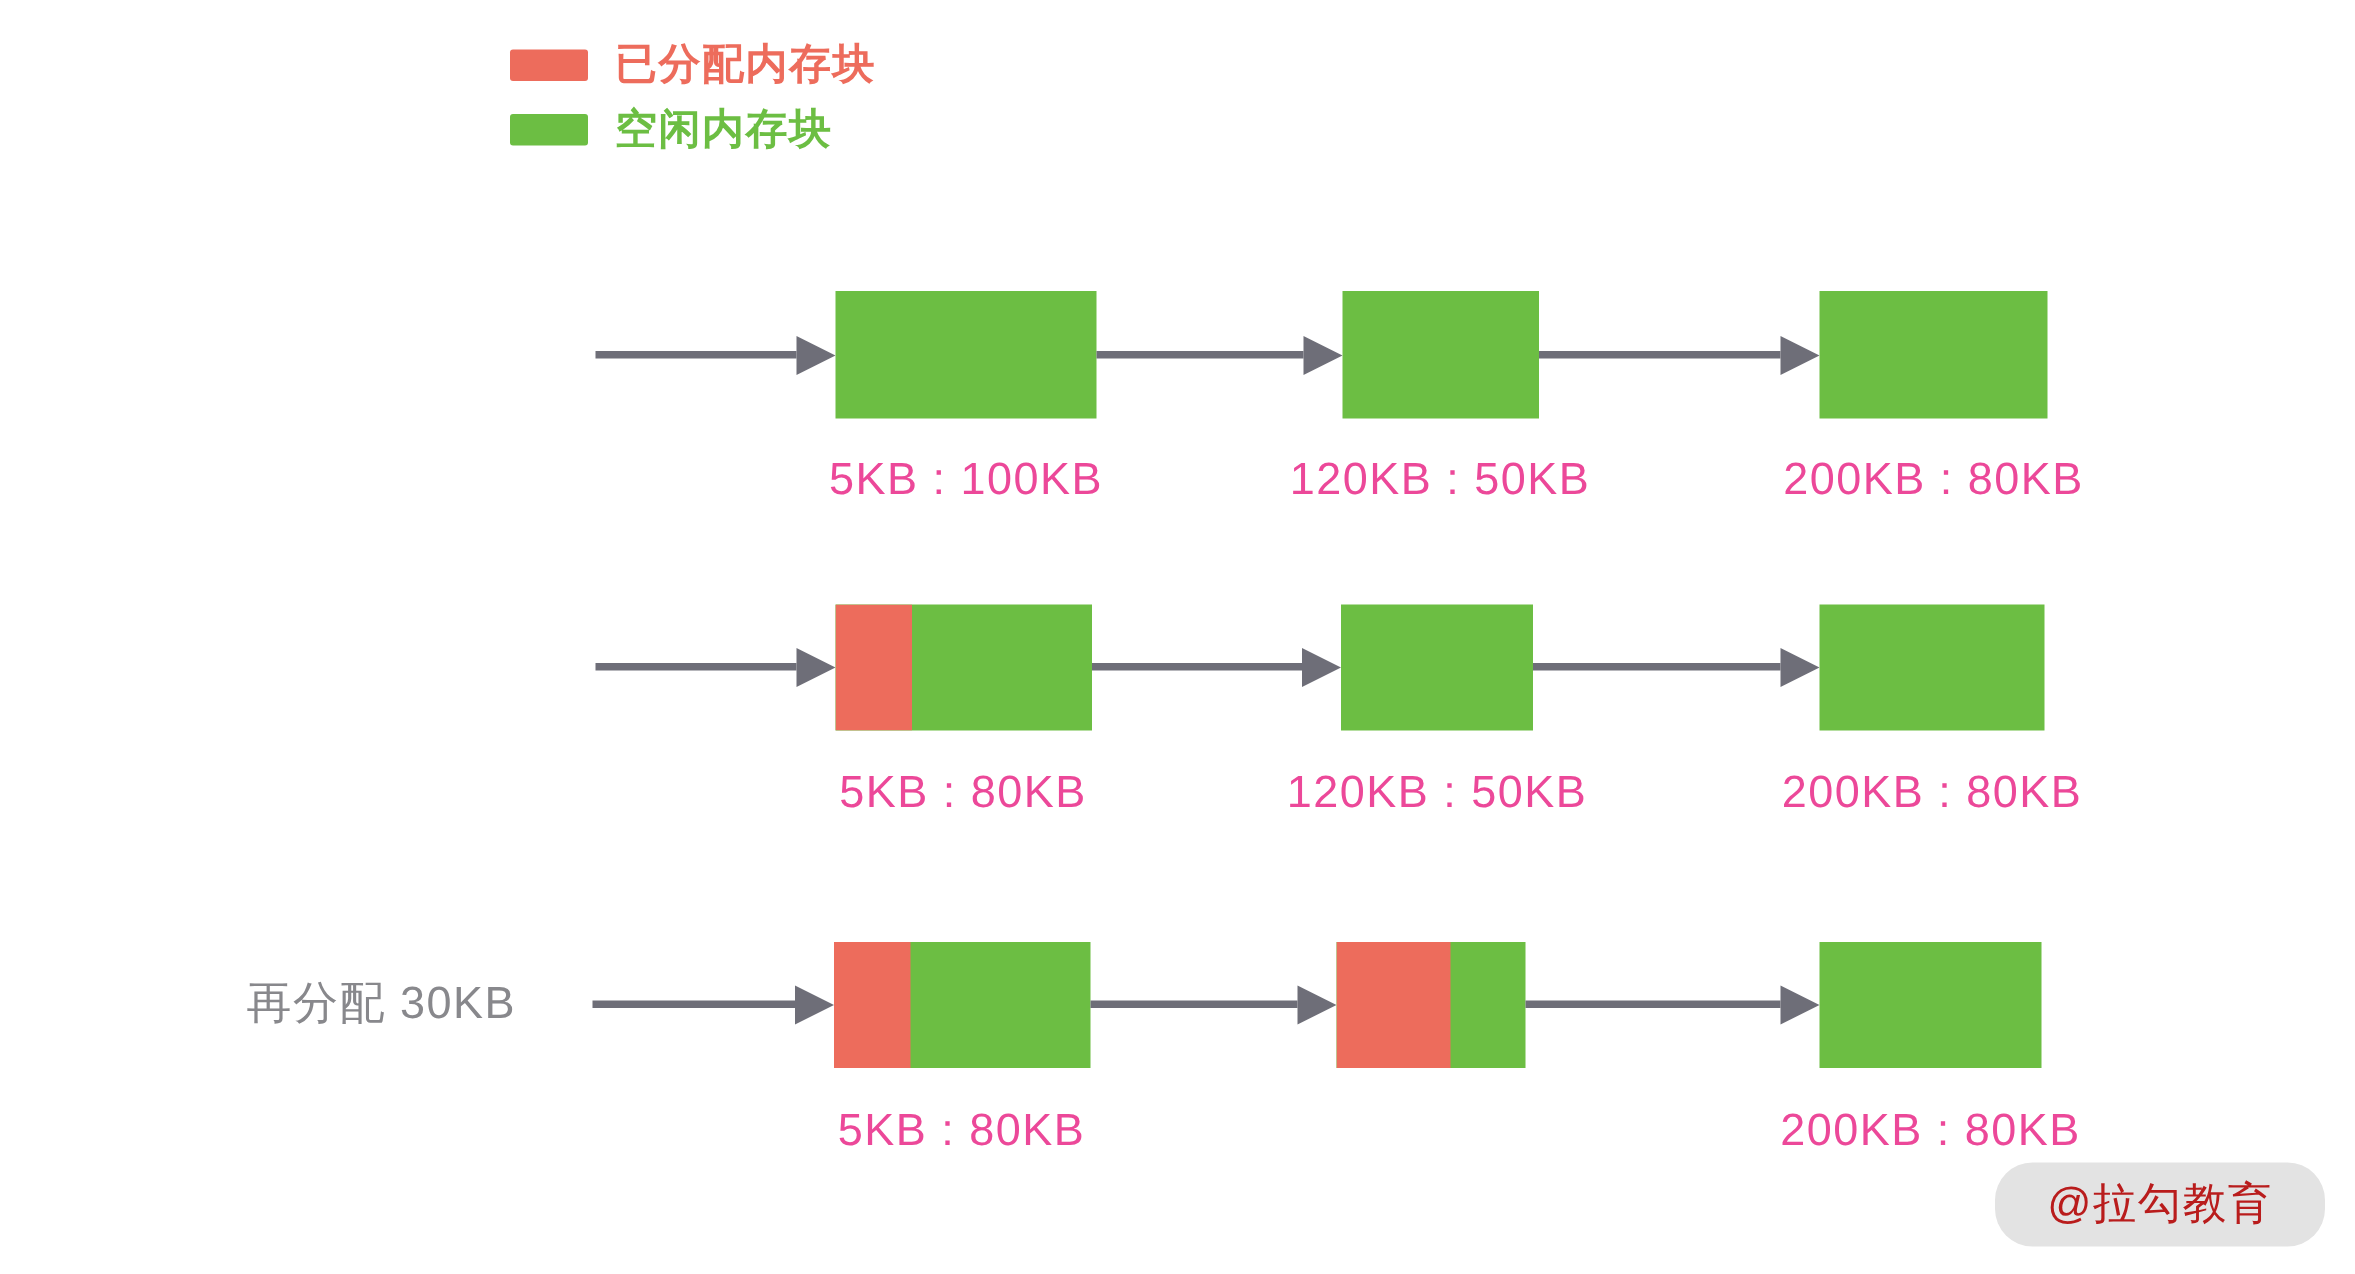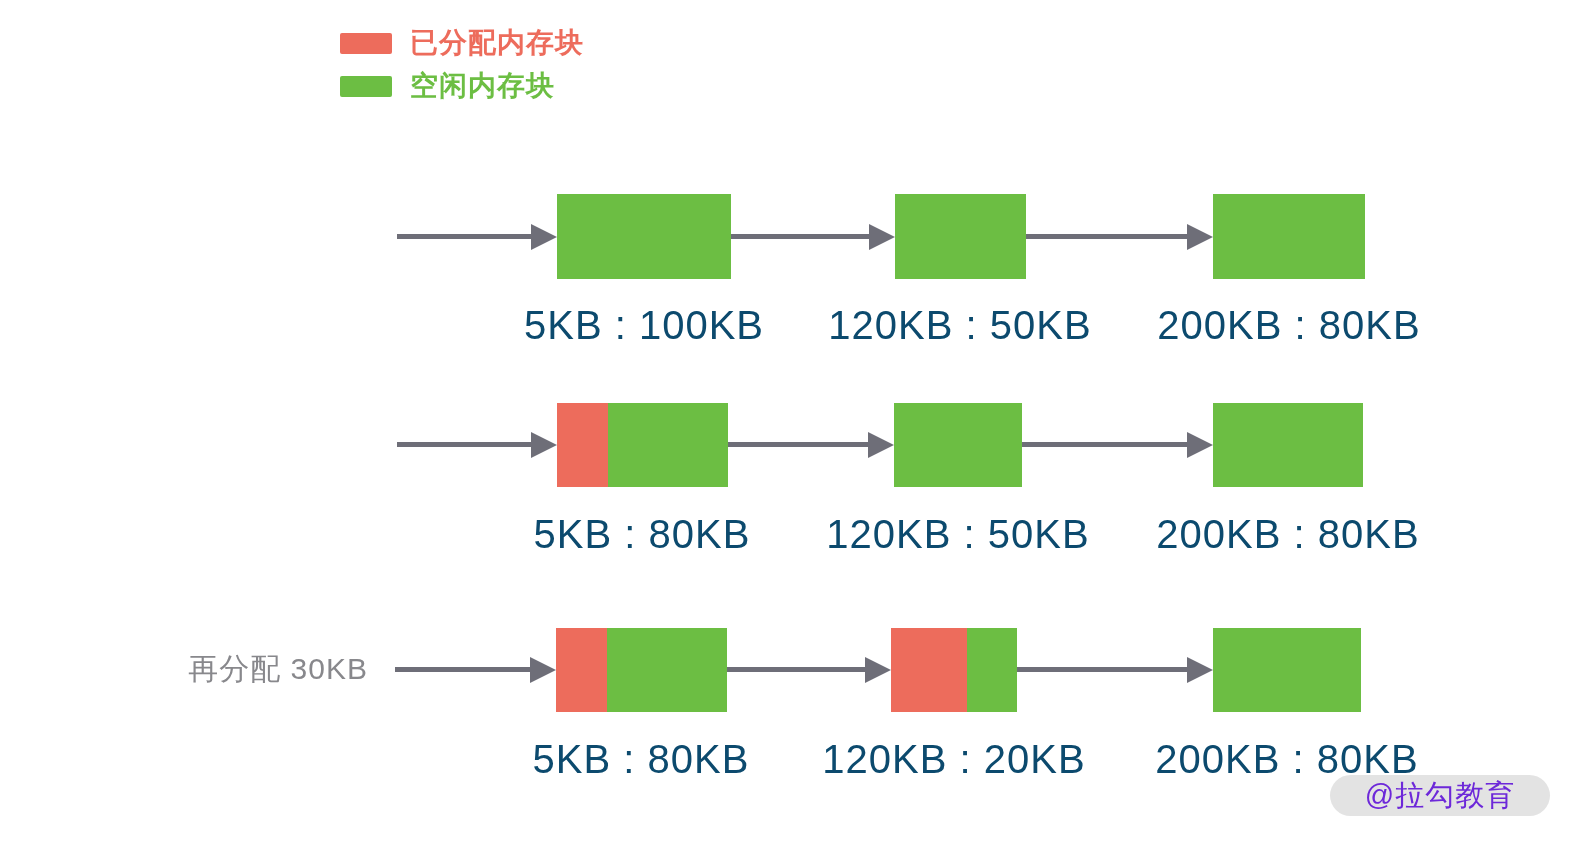--- a/index.html
+++ b/index.html
@@ -77,43 +77,43 @@
   .alloc-seg {
     height: 100%;
     width: 0;
     background: #ed6c5c;
     flex: none;
   }
   
   .caption {
     position: absolute;
     transform: translateX(-50%);
-    font-size: 40px;
-    color: #0c4a6e;
+    font-size: 30px;
+    color: #ec4899;
     white-space: nowrap;
     letter-spacing: 1px;
   }
   .row-label {
     position: absolute;
     transform: translate(-100%, -50%);
     font-size: 30px;
     color: #88888c;
     white-space: nowrap;
     letter-spacing: 1px;
   }
   
   .watermark {
     position: absolute;
     left: 1330px;
     top: 775px;
     width: 220px;
-    height: 41px;
+    height: 56px;
     border-radius: 25px;
     background: #e3e3e3;
-    color: #6d28d9;
+    color: #b91c1c;
     font-size: 29px;
     font-weight: 500;
     display: flex;
     align-items: center;
     justify-content: center;
     letter-spacing: 1px;
   }
 </style>
 </head>
 <body>
@@ -155,32 +155,31 @@
     <div class="alloc-seg" style="width: 0%;"></div>
   </div>
   <div class="arrow" style="left:1022px; top:442px; width:165px;"></div>
   <div class="block" style="left:1213px; top:403px; width:150px; height:84px;">
     <div class="alloc-seg" style="width: 0%;"></div>
   </div>
   <div class="caption" style="left:642px; top:512px;">5KB : 80KB</div>
   <div class="caption" style="left:958px; top:512px;">120KB : 50KB</div>
   <div class="caption" style="left:1288px; top:512px;">200KB : 80KB</div>
 
-  <div class="row-label" style="left:368px; top:669px;">再分配 30KB</div>
+  <div class="row-label" style="left:344px; top:669px;">再分配 30KB</div>
   <div class="arrow" style="left:395px; top:667px; width:135px;"></div>
   <div class="block" style="left:556px; top:628px; width:171px; height:84px;">
     <div class="alloc-seg" style="width: 30%;"></div>
   </div>
   <div class="arrow" style="left:727px; top:667px; width:138px;"></div>
   <div class="block" style="left:891px; top:628px; width:126px; height:84px;">
     <div class="alloc-seg" style="width: 60%;"></div>
   </div>
   <div class="arrow" style="left:1017px; top:667px; width:170px;"></div>
   <div class="block" style="left:1213px; top:628px; width:148px; height:84px;">
     <div class="alloc-seg" style="width: 0%;"></div>
   </div>
   <div class="caption" style="left:641px; top:737px;">5KB : 80KB</div>
-  <div class="caption" style="left:954px; top:737px;">120KB : 20KB</div>
   <div class="caption" style="left:1287px; top:737px;">200KB : 80KB</div>
 
   <div class="watermark">@拉勾教育</div>
 
 </div>
 
 </body></html>

